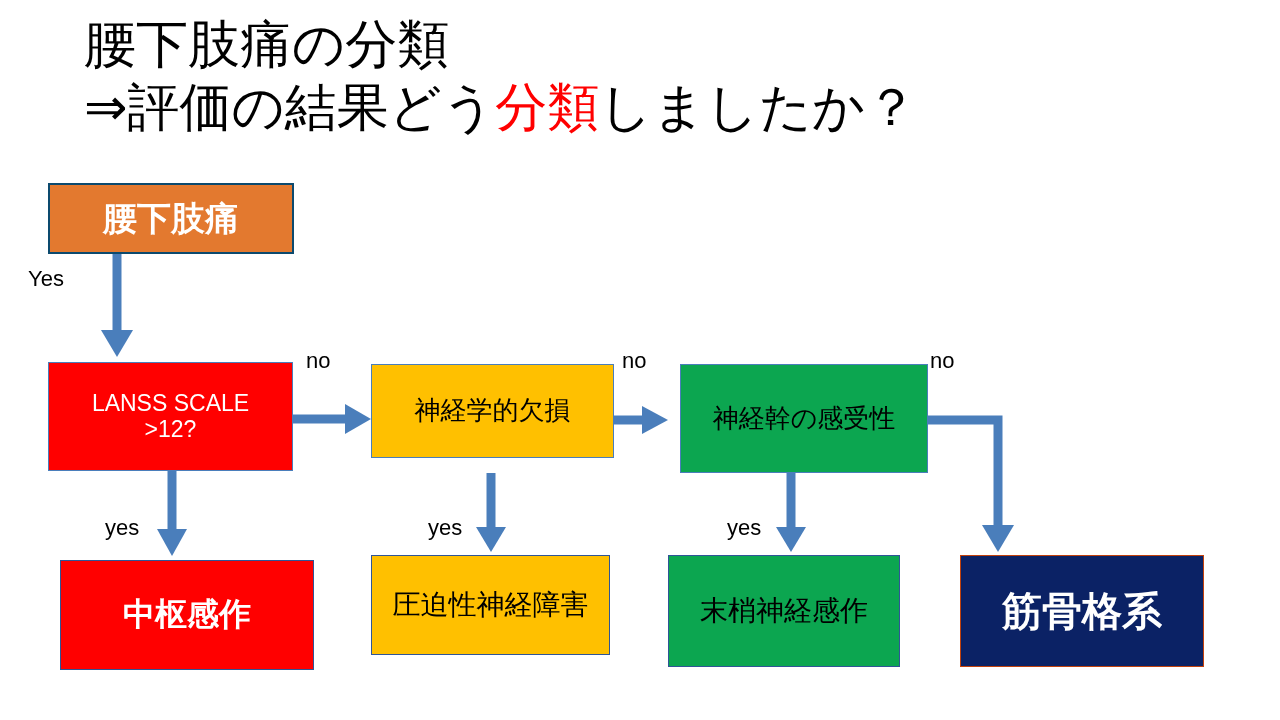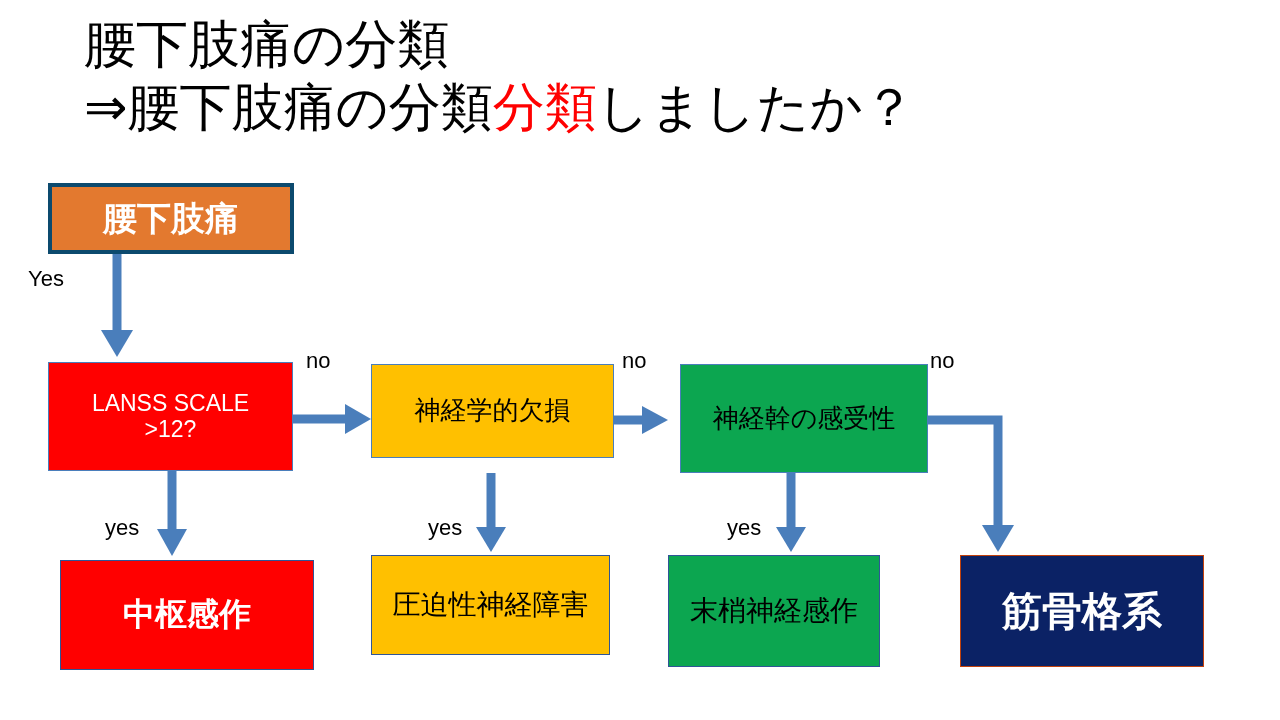--- a/index.html
+++ b/index.html
@@ -44,21 +44,21 @@
     line-height: 1.12;
   }
 
   
   .node-start {
     left: 48px;
     top: 183px;
     width: 246px;
     height: 71px;
     background: #E3792F;
-    border: 4px solid #0c4a6e;
+    border: 2px solid #0c4a6e;
     color: #FFFFFF;
     font-size: 34px;
     font-weight: 700;
   }
 
   
   .node-decision-1 {
     left: 48px;
     top: 362px;
     width: 245px;
@@ -115,21 +115,21 @@
     height: 100px;
     background: #FFC000;
     border: 1px solid #2F5597;
     color: #000000;
     font-size: 28px;
     font-weight: 400;
   }
   .node-outcome-3 {
     left: 668px;
     top: 555px;
-    width: 212px;
+    width: 232px;
     height: 112px;
     background: #0CA650;
     border: 1px solid #2F5597;
     color: #000000;
     font-size: 28px;
     font-weight: 400;
   }
   .node-outcome-4 {
     left: 960px;
     top: 555px;
@@ -166,21 +166,21 @@
     width: 1280px;
     height: 720px;
     pointer-events: none;
   }
 </style>
 </head>
 <body>
 
 <div class="title-block">
   <span class="title-line title-line-1">腰下肢痛の分類</span>
-  <span class="title-line title-line-2"><span>⇒腰下肢痛の分類</span><span class="hl-red">分類</span><span>しましたか？</span></span>
+  <span class="title-line title-line-2"><span>⇒評価の結果どう</span><span class="hl-red">分類</span><span>しましたか？</span></span>
 </div>
 
 <svg class="edges" viewBox="0 0 1280 720" xmlns="http://www.w3.org/2000/svg">
 
   <g>
     <line x1="117" y1="254" x2="117" y2="333" stroke="#4A7EBB" stroke-width="9"></line>
     <polygon points="101,330 133,330 117,357" fill="#4A7EBB"></polygon>
   </g>
 
   <g>

